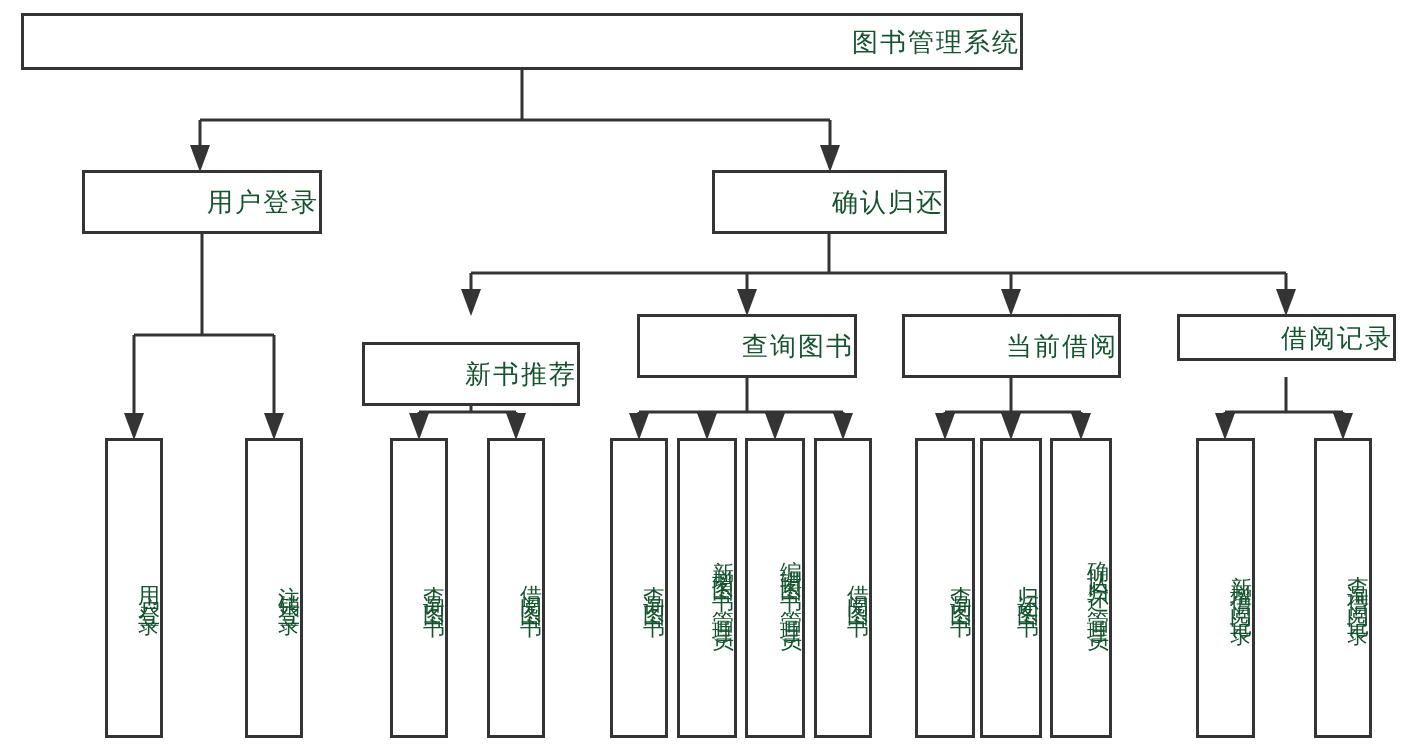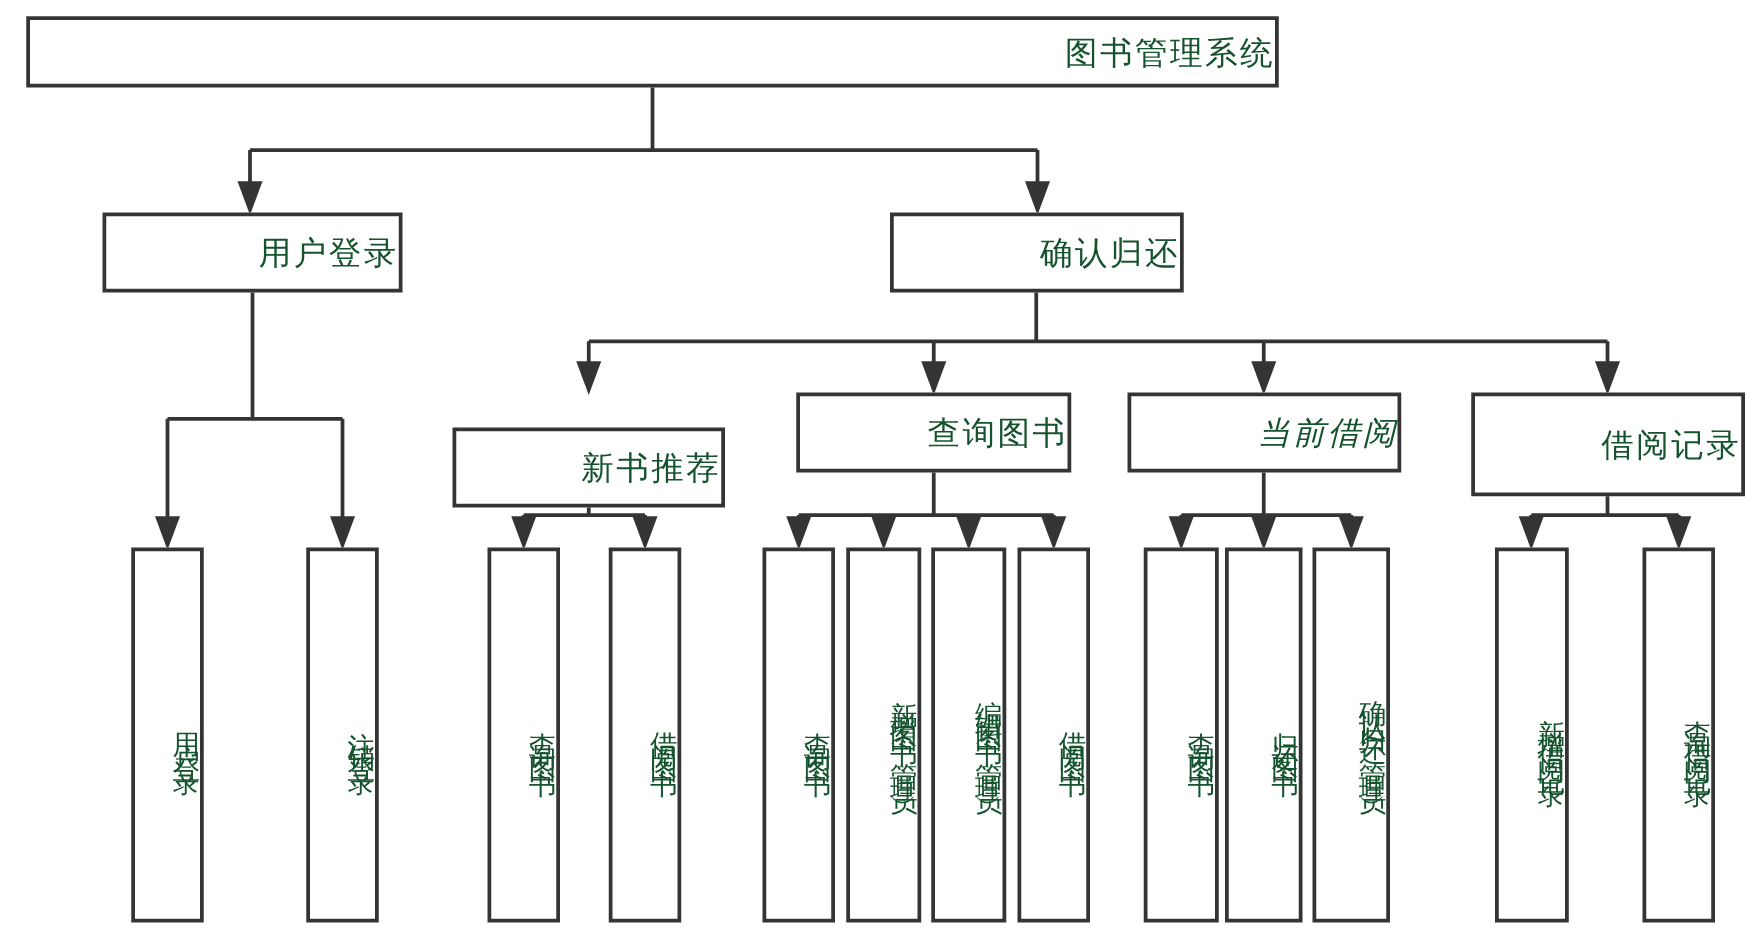--- a/index.html
+++ b/index.html
@@ -116,24 +116,24 @@
   <div class="node hbox" style="left:712px; top:170px; width:235px; height:64px;">
     <span>确认归还</span>
   </div>
 
   <div class="node hbox" style="left:362px; top:314px; width:218px; height:64px;margin-top:28px;">
     <span>新书推荐</span>
   </div>
   <div class="node hbox" style="left:637px; top:314px; width:220px; height:64px;">
     <span>查询图书</span>
   </div>
-  <div class="node hbox" style="left:902px; top:314px; width:219px; height:64px;font-style:italic;">
+  <div class="node hbox" style="left:902px; top:314px; width:219px; height:64px;">
     <span>当前借阅</span>
   </div>
-  <div class="node hbox" style="left:1177px; top:314px; width:219px; height:83px;">
+  <div class="node hbox" style="left:1177px; top:314px; width:219px; height:47px;">
     <span>借阅记录</span>
   </div>
 
   <div class="node vbox" style="left:105px; top:438px; width:58px; height:300px;">
     <span>用户登录</span>
   </div>
   <div class="node vbox" style="left:245px; top:438px; width:58px; height:300px;">
     <span>注销登录</span>
   </div>
 

